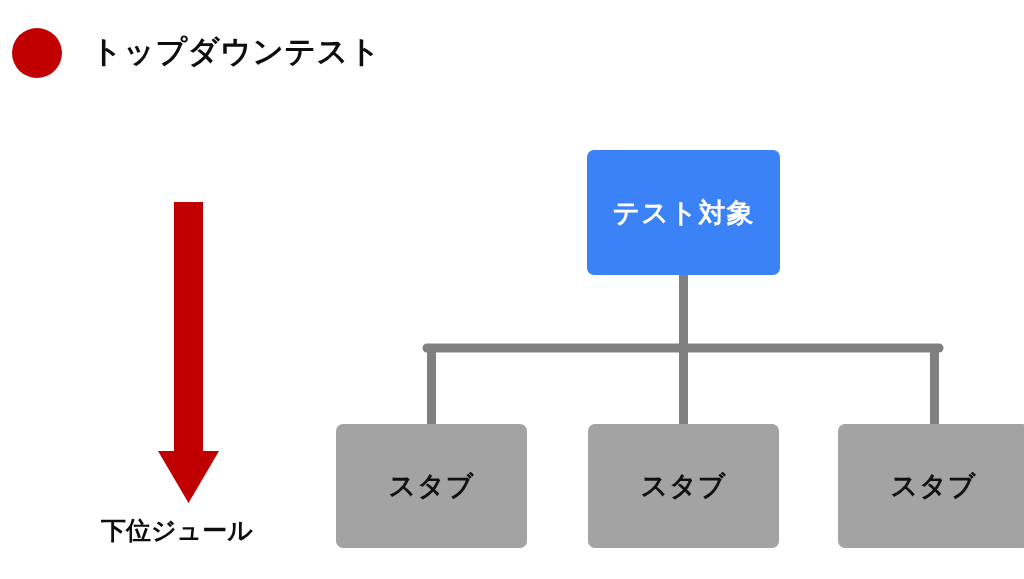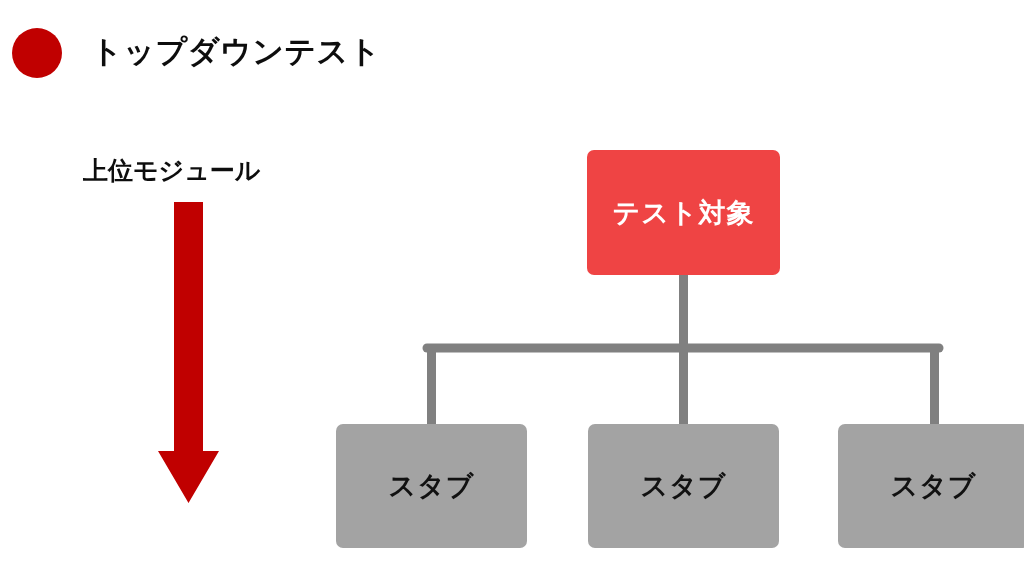--- a/index.html
+++ b/index.html
@@ -82,21 +82,21 @@
   
   .node {
     position: absolute;
     border-radius: 7px;
     display: flex;
     align-items: center;
     justify-content: center;
     box-sizing: border-box;
   }
   .node-root {
-    background: #ef4444;
+    background: #3b82f6;
     color: #ffffff;
   }
   .node-stub {
     background: #a3a3a3;
     color: #111111;
   }
   .node-label {
     font-size: 27px;
     font-weight: bold;
     letter-spacing: 1px;
@@ -110,26 +110,26 @@
   }
 </style>
 </head>
 <body>
 
 <div id="slide">
 
   <div class="title-bullet"></div>
   <div class="title-text">トップダウンテスト</div>
 
-  <div class="label-upper">上位モジュール</div>
 
   <svg class="arrow-svg" viewBox="0 0 74 310">
     <polygon points="22,4 51,4 51,253 67,253 36.5,305 6,253 22,253" fill="#c00000"></polygon>
   </svg>
 
+  <div class="label-lower">下位ジュール</div>
 
   <svg class="connectors" viewBox="0 0 1024 579">
 
     <line x1="676.5" y1="275" x2="676.5" y2="352.5" stroke="#808080" stroke-width="9"></line>
 
     <line x1="420" y1="348" x2="932" y2="348" stroke="#808080" stroke-width="9" stroke-linecap="round"></line>
 
     <line x1="424.5" y1="348" x2="424.5" y2="428" stroke="#808080" stroke-width="9"></line>
 
     <line x1="676.5" y1="348" x2="676.5" y2="428" stroke="#808080" stroke-width="9"></line>

